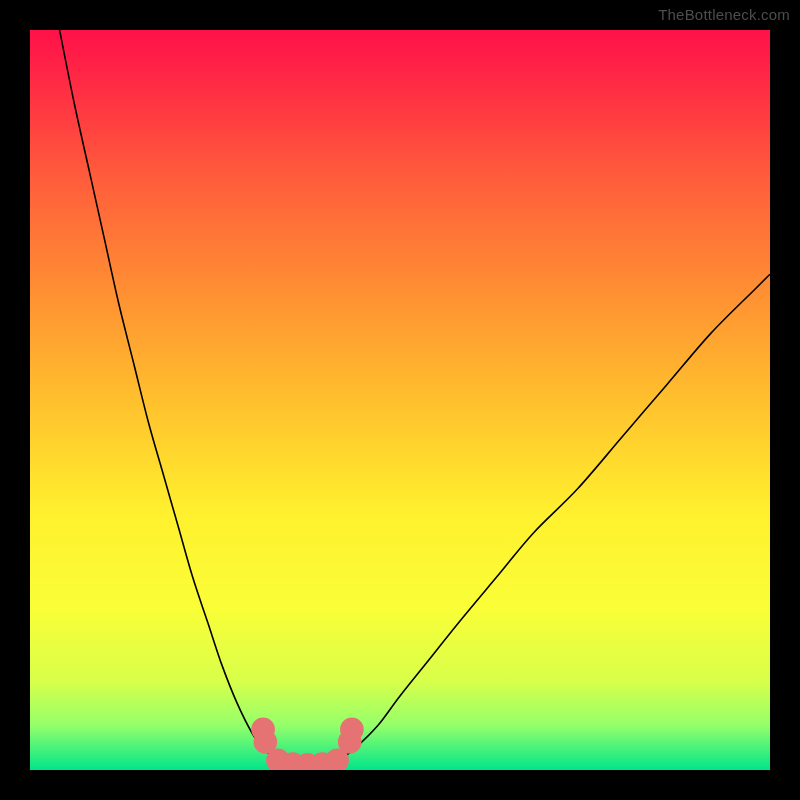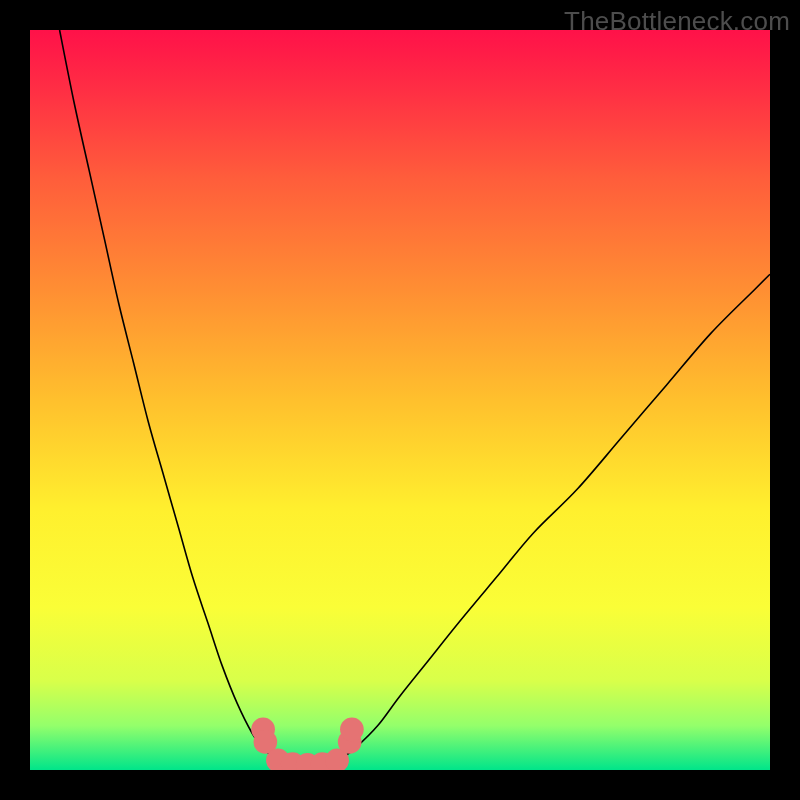--- a/index.html
+++ b/index.html
@@ -21,21 +21,21 @@
     position: absolute;
     left: 30px;
     top: 30px;
     width: 740px;
     height: 740px;
   }
   .attribution {
     position: absolute;
     top: 6px;
     right: 10px;
-    font-size: 26px;
+    font-size: 15px;
     font-weight: 500;
     color: #4d4d4d;
     letter-spacing: 0.2px;
   }
 </style>
 </head>
 <body>
 
 <div class="frame">
   <div class="attribution">TheBottleneck.com</div>

